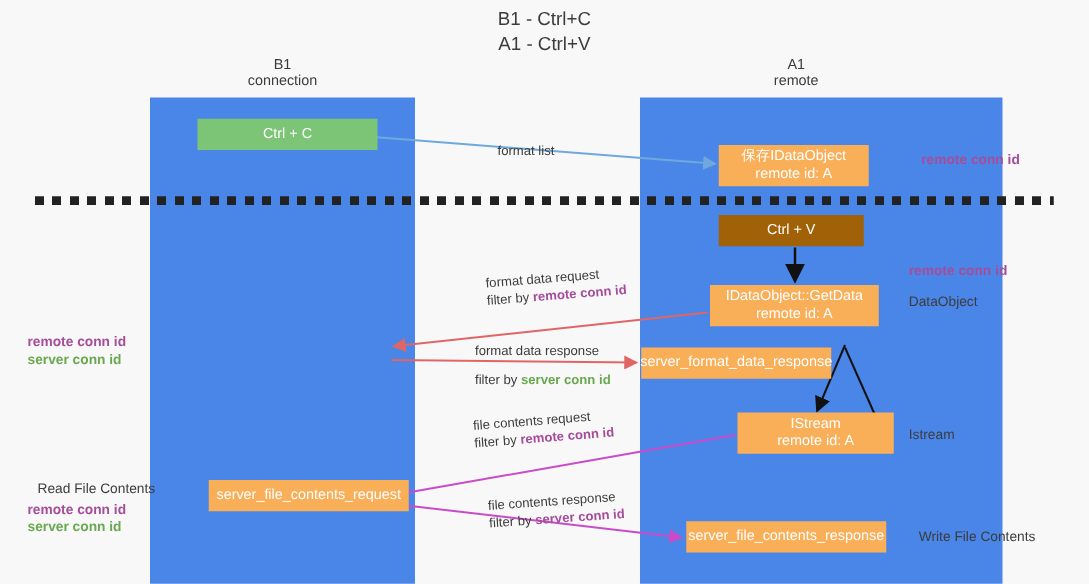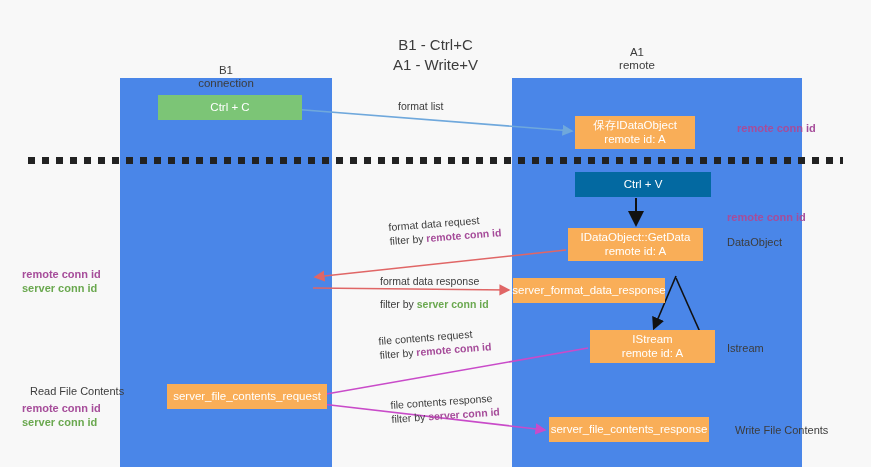--- a/index.html
+++ b/index.html
@@ -15,28 +15,28 @@
   
   .lane{position:absolute;background:#4a86e8;}
   #lane-b1{left:120px;top:78px;width:212px;height:389px;}
   #lane-a1{left:512px;top:78px;width:290px;height:389px;}
 
   
   .lane-head{
     position:absolute;text-align:center;
     font-size:11.5px;color:#3c3c3c;line-height:13px;
   }
-  #head-b1{left:146px;top:46px;width:160px;margin-top:18px;}
+  #head-b1{left:146px;top:46px;width:160px;}
   #head-a1{left:557px;top:46px;width:160px;}
   .lane-head .l2{display:block;}
 
   
   #title{
     position:absolute;left:0;top:6px;width:871px;
-    text-align:center;font-size:15px;color:#3c3c3c;line-height:20px;margin-top:29px;
+    text-align:center;font-size:15px;color:#3c3c3c;line-height:20px;
   }
   #title .l2{display:block;}
 
   
   #divider{
     position:absolute;left:28px;top:157px;width:815px;height:7px;
     background-image:repeating-linear-gradient(to right,#222 0,#222 7px,rgba(0,0,0,0) 7px,rgba(0,0,0,0) 14px);
   }
 
   
@@ -45,21 +45,21 @@
     display:flex;align-items:center;justify-content:center;
     text-align:center;color:#ffffff;
     font-size:11.5px;line-height:13.5px;
     box-sizing:border-box;padding:2px 4px;
   }
   .green{background:#6aa84f;}
   .orange{background:#f9ae58;}
 
   #n-ctrlc{left:158px;top:95px;width:144px;height:25px;background:#7cc576;}
   #n-idataobject{left:575px;top:116px;width:120px;height:33px;}
-  #n-ctrlv{left:575px;top:172px;width:136px;height:25px;background:#0369a1;}
+  #n-ctrlv{left:575px;top:172px;width:116px;height:25px;background:#a16207;}
   #n-getdata{left:568px;top:228px;width:135px;height:33px;}
   #n-sfdreq{left:151px;top:268px;width:160px;height:25px;}
   #n-sfdresp{left:513px;top:278px;width:152px;height:25px;}
   #n-istream{left:590px;top:330px;width:125px;height:33px;}
   #n-sfcreq{left:151px;top:384px;width:160px;height:25px;margin-left:16px;}
   #n-sfcresp{left:549px;top:417px;width:160px;height:25px;}
 
   
   .side{position:absolute;font-size:11px;line-height:13.5px;}
   .purple{color:#a64d9a;font-weight:bold;}
@@ -73,37 +73,37 @@
   #a-write{left:735px;top:424px;}
   #a-left-mid{left:22px;top:268px;text-align:left;}
   #a-left-read{left:30px;top:385px;}
   #a-left-bot{left:22px;top:402px;}
 
   
   .elabel{position:absolute;font-size:10.5px;line-height:14px;color:#3c3c3c;white-space:nowrap;}
   .elabel .pc{color:#a64d9a;font-weight:bold;}
   .elabel .gc{color:#6aa84f;font-weight:bold;}
 
-  #e-formatlist{left:398px;top:99px;}
+  #e-formatlist{left:398px;top:114px;}
   #e-fdreq{left:388px;top:220px;transform:rotate(-4.5deg);transform-origin:left top;}
   #e-fdresp{left:380px;top:274px;}
   #e-fdresp2{left:380px;top:297px;}
   #e-fcreq{left:378px;top:334px;transform:rotate(-4.5deg);transform-origin:left top;}
   #e-fcresp{left:390px;top:398px;transform:rotate(-4deg);transform-origin:left top;}
 
   svg#wires{position:absolute;left:0;top:0;width:871px;height:467px;pointer-events:none;}
 </style>
 </head>
 <body>
 
 <div id="stage">
 
   <div id="title">
     <span>B1 - Ctrl+C</span>
-    <span class="l2">A1 - Write+V</span>
+    <span class="l2">A1 - Ctrl+V</span>
   </div>
 
   <div class="lane" id="lane-b1"></div>
   <div class="lane" id="lane-a1"></div>
 
   <div class="lane-head" id="head-b1">
     <span>B1</span>
     <span class="l2">connection</span>
   </div>
   <div class="lane-head" id="head-a1">

